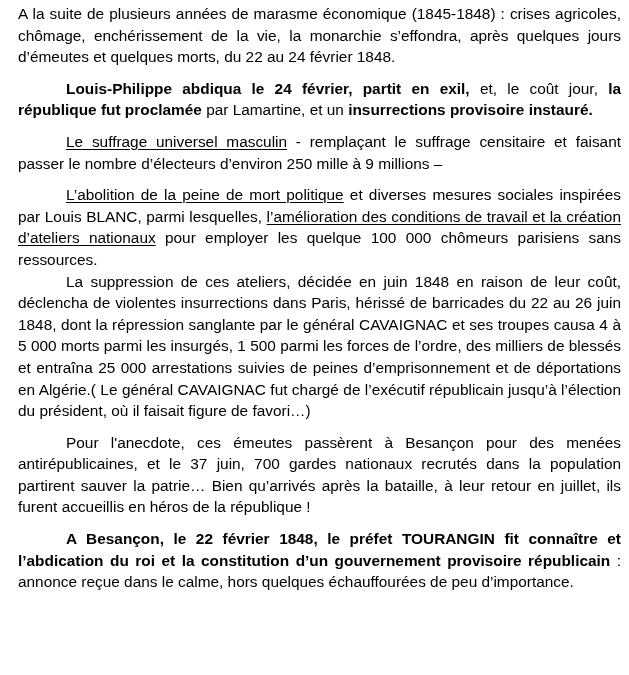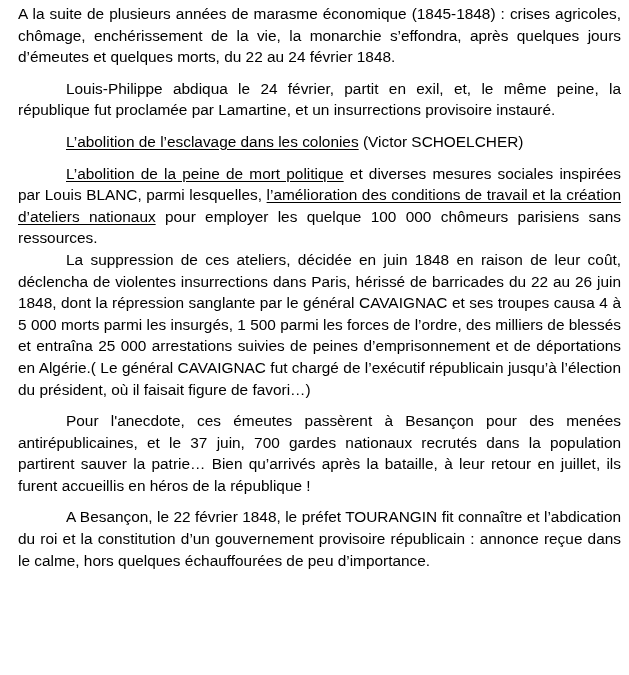--- a/index.html
+++ b/index.html
@@ -19,41 +19,41 @@
       padding: 3px 12px 0 18px;
       width: 603px;
     }
     p {
       margin: 0;
       line-height: 21.6px;
       text-align: justify;
     }
     p.indent { text-indent: 48px; }
     p.gap { margin-top: 10px; }
-    .b { font-weight: normal; }
+    .b { font-weight: bold; }
     .u { text-decoration: underline; text-underline-offset: 2px; }
   </style>
 </head>
 <body>
 
 <div class="page">
 
   <p>
     <span>A la suite de plusieurs années de marasme économique (1845-1848) : crises agricoles, chômage, enchérissement de la vie, la monarchie s’effondra, après quelques jours d’émeutes et quelques morts, du 22 au 24 février 1848.</span>
   </p>
 
   <p class="indent gap">
-    <span class="b">Louis-Philippe abdiqua le 24 février, partit en exil,</span><span> et, le même peine, </span><span class="b">la république fut proclamée</span><span> par Lamartine, et un </span><span class="b">insurrections provisoire instauré.</span>
+    <span class="b">Louis-Philippe abdiqua le 24 février, partit en exil,</span><span> et, le coût jour, </span><span class="b">la république fut proclamée</span><span> par Lamartine, et un </span><span class="b">insurrections provisoire instauré.</span>
   </p>
 
 
+  <p class="indent gap">
+    <span class="u">Le suffrage universel masculin</span><span> - remplaçant le suffrage censitaire et faisant passer le nombre d’électeurs d’environ 250 mille à 9 millions –</span>
+  </p>
 
-  <p class="indent gap">
-    <span class="u">L’abolition de l’esclavage dans les colonies</span><span> (Victor SCHOELCHER)</span>
-  </p>
 
   <p class="indent gap">
     <span class="u">L’abolition de la peine de mort politique</span><span> et diverses mesures sociales inspirées par Louis BLANC, parmi lesquelles, </span><span class="u">l’amélioration des conditions de travail et la création d’ateliers nationaux</span><span> pour employer les quelque 100 000 chômeurs parisiens sans ressources.</span>
   </p>
 
   <p class="indent">
     <span>La suppression de ces ateliers, décidée en juin 1848 en raison de leur coût, déclencha de violentes insurrections dans Paris, hérissé de barricades du 22 au 26 juin 1848, dont la répression sanglante par le général CAVAIGNAC et ses troupes causa 4 à 5 000 morts parmi les insurgés, 1 500 parmi les forces de l’ordre, des milliers de blessés et entraîna 25 000 arrestations suivies de peines d’emprisonnement et de déportations en Algérie.( Le général CAVAIGNAC fut chargé de l’exécutif républicain jusqu’à l’élection du président, où il faisait figure de favori…)</span>
   </p>
 
   <p class="indent gap">

